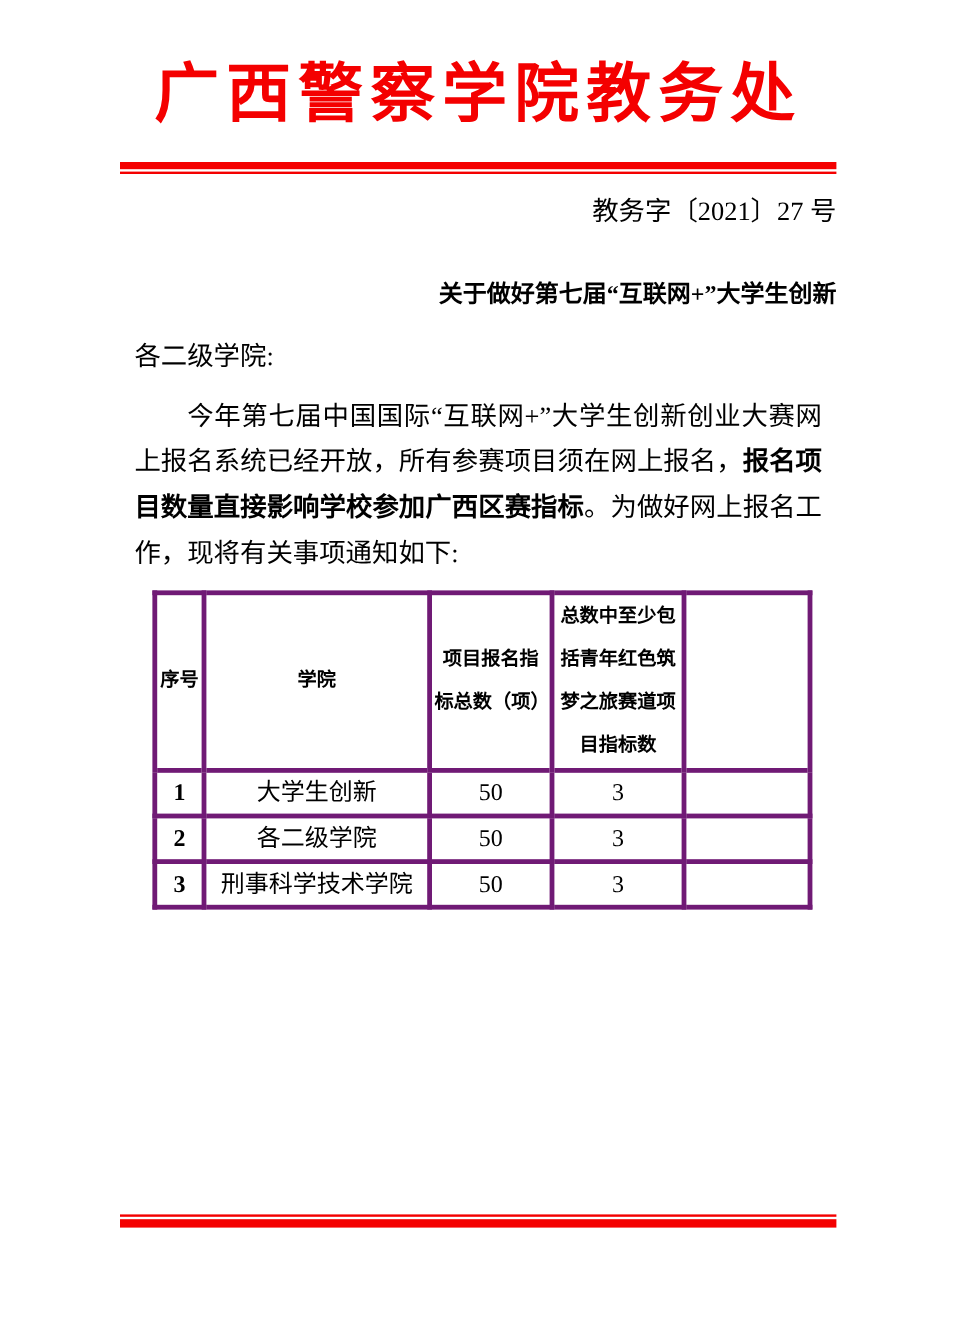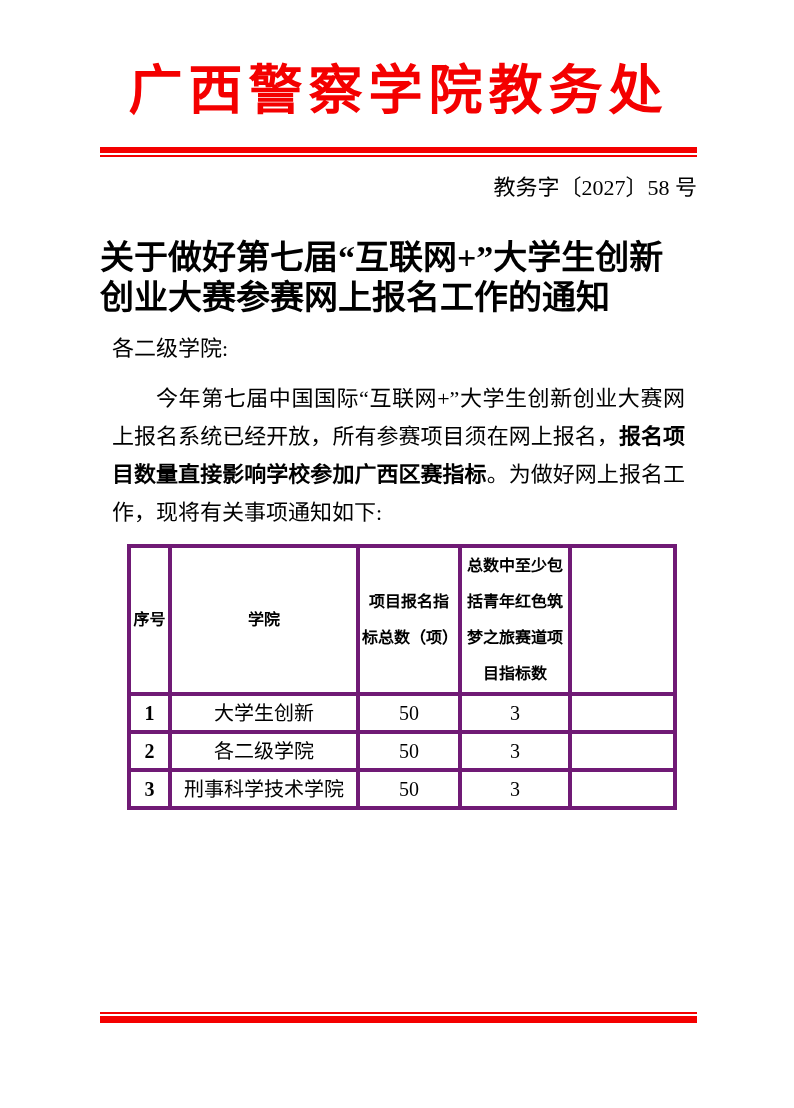--- a/index.html
+++ b/index.html
@@ -12,21 +12,21 @@
     margin: 0 auto;
     background: #ffffff;
     color: #000;
     font-family: "Liberation Serif", "DejaVu Serif", serif;
     overflow: hidden;
   }
   .content { margin: 0 97px 0 100px; }
 
   
   .letterhead {
-    padding-top: 60px;
+    padding-top: 48px;
     text-align: center;
     color: var(--red);
     font-size: 54px;
     line-height: 62px;
     font-weight: bold;
     letter-spacing: 6px;
     white-space: nowrap;
   }
 
   
@@ -42,22 +42,22 @@
   .doc-number {
     margin-top: 17px;
     text-align: right;
     font-size: 22px;
     line-height: 28px;
   }
 
   
   .doc-title {
     margin-top: 36px;
-    text-align: left;
-    font-size: 34px;
+    text-align: right;
+    font-size: 20px;
     line-height: 40px;
     font-weight: bold;
   }
 
   
   .body-text { font-size: 22px; line-height: 38px; text-align: justify; text-justify: inter-character; }
   .body-text p { margin: 12px; }
   .salutation { margin-top: 34px; }
   .para-indent { text-indent: 2em; }
   .emphasis { font-weight: bold; }
@@ -96,25 +96,24 @@
 
 <div class="page">
   <div class="content">
     <div class="letterhead">广西警察学院教务处</div>
 
     <div class="rule-top">
       <div class="bar-thick"></div>
       <div class="bar-thin"></div>
     </div>
 
-    <div class="doc-number">教务字〔2027〕58 号</div>
+    <div class="doc-number">教务字〔2021〕27 号</div>
 
     <div class="doc-title">
       <div>关于做好第七届“互联网+”大学生创新</div>
-      <div>创业大赛参赛网上报名工作的通知</div>
     </div>
 
     <div class="body-text">
       <p class="salutation">各二级学院:</p>
       <p class="para-indent"><span>今年第七届中国国际“互联网+”大学生创新创业大赛网上报名系统已经开放，所有参赛项目须在网上报名，</span><span class="emphasis">报名项目数量直接影响学校参加广西区赛指标</span><span>。为做好网上报名工作，现将有关事项通知如下:</span></p>
     </div>
 
     <table class="quota-table">
       <colgroup>
         <col style="width:41px">

